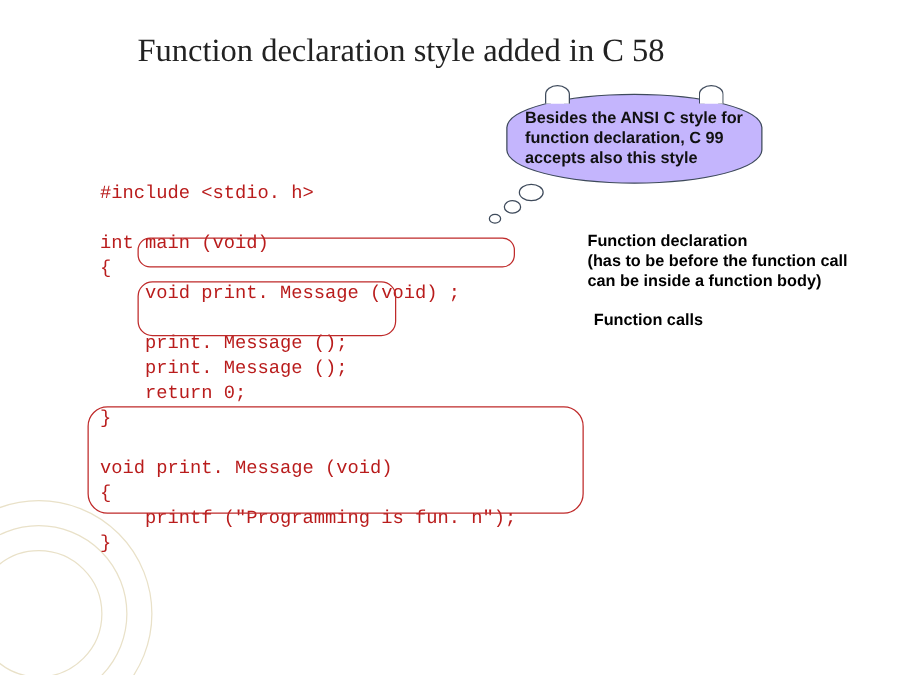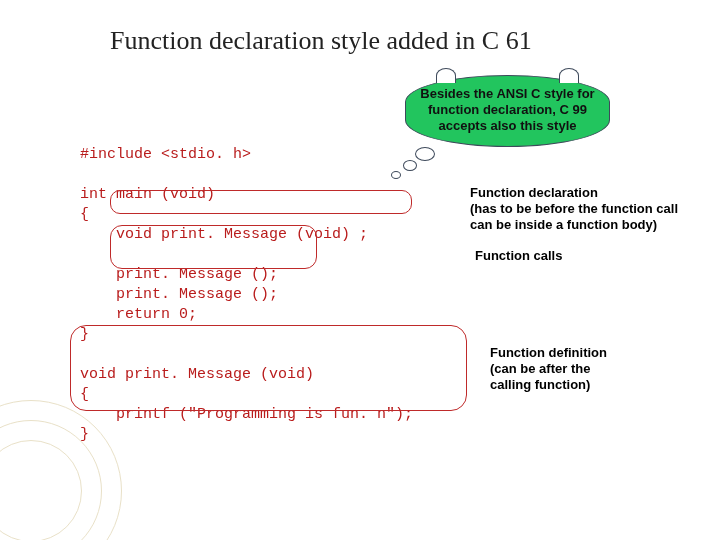--- a/index.html
+++ b/index.html
@@ -39,24 +39,23 @@
   
   .bubble {
     position: absolute;
     top: 75px;
     left: 405px;
     width: 205px;
   }
   .bubble-body {
     position: relative;
     padding: 10px 14px 12px;
-    background: #22c55e;
+    background: #c4b5fd;
     border: 1.5px solid #3e4a5b;
     border-radius: 60% 60% 60% 60% / 45% 45% 45% 45%;
-    text-align: center;
     font-family: Arial, Helvetica, sans-serif;
     font-weight: bold;
     font-size: 13px;
     line-height: 16px;
     color: #111;
   }
   
   .bubble-body::before,
   .bubble-body::after {
     content:"";
@@ -125,21 +124,21 @@
 <body>
 
 <div class="slide">
 
   <div class="deco">
     <span class="c1"></span>
       <span class="c2"></span>
       <span class="c3"></span>
   </div>
 
-  <div class="title">Function declaration style added in C 61</div>
+  <div class="title">Function declaration style added in C 58</div>
 
   <div class="bubble">
     <div class="bubble-body">Besides the ANSI C style for function declaration, C 99 accepts also this style</div>
     <div class="puff p1"></div>
     <div class="puff p2"></div>
     <div class="puff p3"></div>
   </div>
 
   <pre class="code-area">#include &lt;stdio. h&gt;
 
@@ -156,15 +155,14 @@
 {
     printf ("Programming is fun. n");
 }</pre>
 
   <div class="hl hl-decl"></div>
   <div class="hl hl-calls"></div>
   <div class="hl hl-def"></div>
 
   <div class="anno anno-calls">Function  calls</div>
   <div class="anno anno-decl">Function declaration<br>(has to be before the function call<br>can be inside a function body)</div>
-  <div class="anno anno-def">Function definition<br>(can be after the<br>calling function)</div>
 
 </div>
 
 </body></html>

